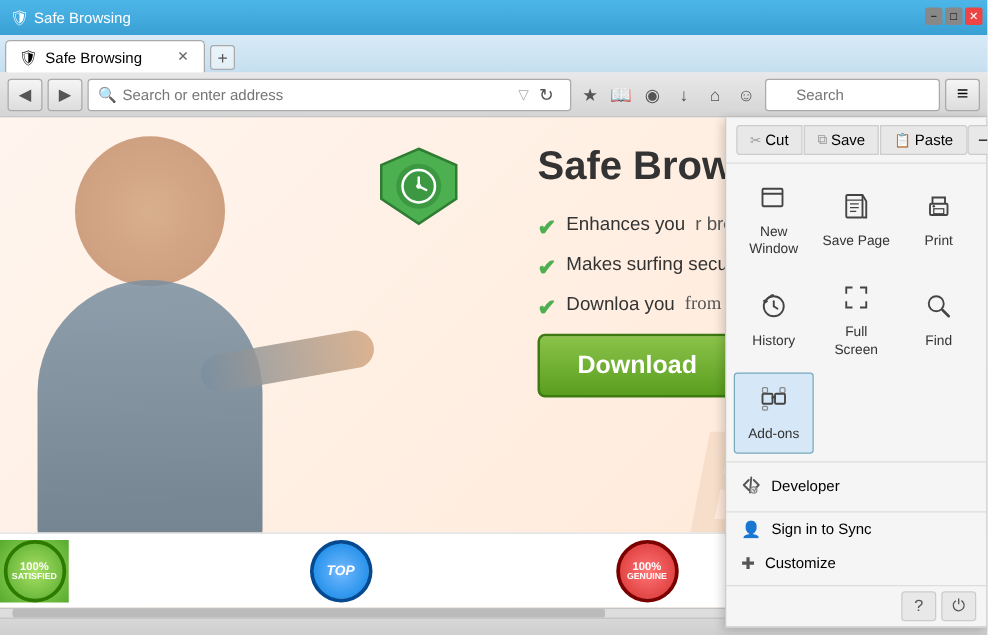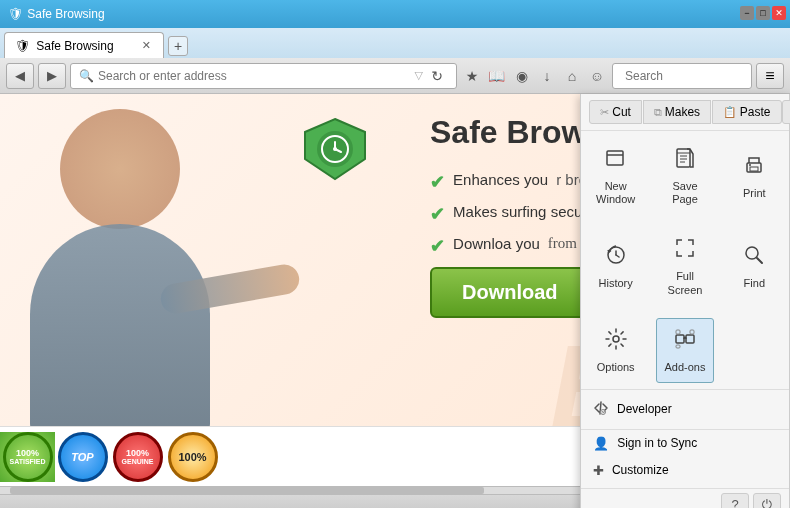--- a/index.html
+++ b/index.html
@@ -137,21 +137,21 @@
       cursor: pointer;
       color: #555;
       font-size: 14px;
       border-radius: 3px;
     }
     .search-bar {
       width: 140px;
       height: 26px;
       border: 1px solid #aaa;
       border-radius: 3px;
-      padding: 0 12px;
+      padding: 0 24px;
       font-size: 12px;
     }
     .menu-btn {
       width: 28px;
       height: 26px;
       background: linear-gradient(to bottom, #f5f5f5, #ddd);
       border: 1px solid #aaa;
       border-radius: 3px;
       cursor: pointer;
       display: flex;
@@ -227,21 +227,21 @@
     
     .badges {
       position: absolute;
       bottom: 0;
       left: 0;
       right: 0;
       height: 60px;
       background: white;
       display: flex;
       align-items: center;
-      justify-content: flex-start;
+      justify-content: space-between;
       border-top: 1px solid #ddd;
     }
     .badge {
       width: 55px;
       height: 50px;
       display: flex;
       align-items: center;
       justify-content: center;
       font-size: 10px;
       text-align: center;
@@ -298,21 +298,21 @@
       cursor: pointer;
       display: flex;
       align-items: center;
       justify-content: center;
       font-size: 14px;
     }
 
     .ff-menu-grid {
       display: grid;
       grid-template-columns: 1fr 1fr 1fr;
-      gap: 12px;
+      gap: 2px;
       padding: 6px;
     }
     .ff-grid-item {
       display: flex;
       flex-direction: column;
       align-items: center;
       justify-content: center;
       padding: 8px 4px;
       cursor: pointer;
       border-radius: 3px;
@@ -531,21 +531,21 @@
   <div class="ff-menu">
 
     <div class="ff-menu-header">
       <div class="ff-edit-group">
         <button class="ff-edit-btn">
           <span style="font-size:11px; color:#999;">✂</span>
           <span>Cut</span>
         </button>
         <button class="ff-edit-btn">
           <span style="font-size:11px; color:#999;">⧉</span>
-          <span>Makes</span>
+          <span>Save</span>
         </button>
         <button class="ff-edit-btn">
           <span style="font-size:11px; color:#999;">📋</span>
           <span>Paste</span>
         </button>
       </div>
       <div class="ff-zoom-group">
         <button class="ff-zoom-btn">−</button>
 
       </div>
@@ -618,29 +618,20 @@
       <div class="ff-grid-item">
         <div class="ff-grid-icon">
           <svg width="24" height="24" viewBox="0 0 24 24">
             <circle cx="10" cy="10" r="6" fill="none" stroke="#444" stroke-width="1.5"></circle>
             <line x1="15" y1="15" x2="20" y2="20" stroke="#444" stroke-width="2" stroke-linecap="round"></line>
           </svg>
         </div>
         <span class="ff-grid-label">Find</span>
       </div>
 
-      <div class="ff-grid-item">
-        <div class="ff-grid-icon">
-          <svg width="24" height="24" viewBox="0 0 24 24">
-            <circle cx="12" cy="12" r="3" fill="none" stroke="#444" stroke-width="1.5"></circle>
-            <path d="M12 2 L12 5 M12 19 L12 22 M2 12 L5 12 M19 12 L22 12 M4.9 4.9 L7 7 M17 17 L19.1 19.1 M19.1 4.9 L17 7 M7 17 L4.9 19.1" stroke="#444" stroke-width="1.5" stroke-linecap="round"></path>
-          </svg>
-        </div>
-        <span class="ff-grid-label">Options</span>
-      </div>
 
       <div class="ff-grid-item active">
         <div class="ff-grid-icon">
           <svg width="24" height="24" viewBox="0 0 24 24">
             <rect x="3" y="8" width="8" height="8" rx="1" fill="none" stroke="#444" stroke-width="1.5"></rect>
             <rect x="13" y="8" width="8" height="8" rx="1" fill="none" stroke="#444" stroke-width="1.5"></rect>
             <rect x="3" y="3" width="4" height="4" rx="1" fill="none" stroke="#888" stroke-width="1"></rect>
             <rect x="3" y="18" width="4" height="3" rx="1" fill="none" stroke="#888" stroke-width="1"></rect>
             <rect x="17" y="3" width="4" height="4" rx="1" fill="none" stroke="#888" stroke-width="1"></rect>
             <path d="M11 12 C11 10 13 10 13 12" fill="none" stroke="#444" stroke-width="1.5"></path>

